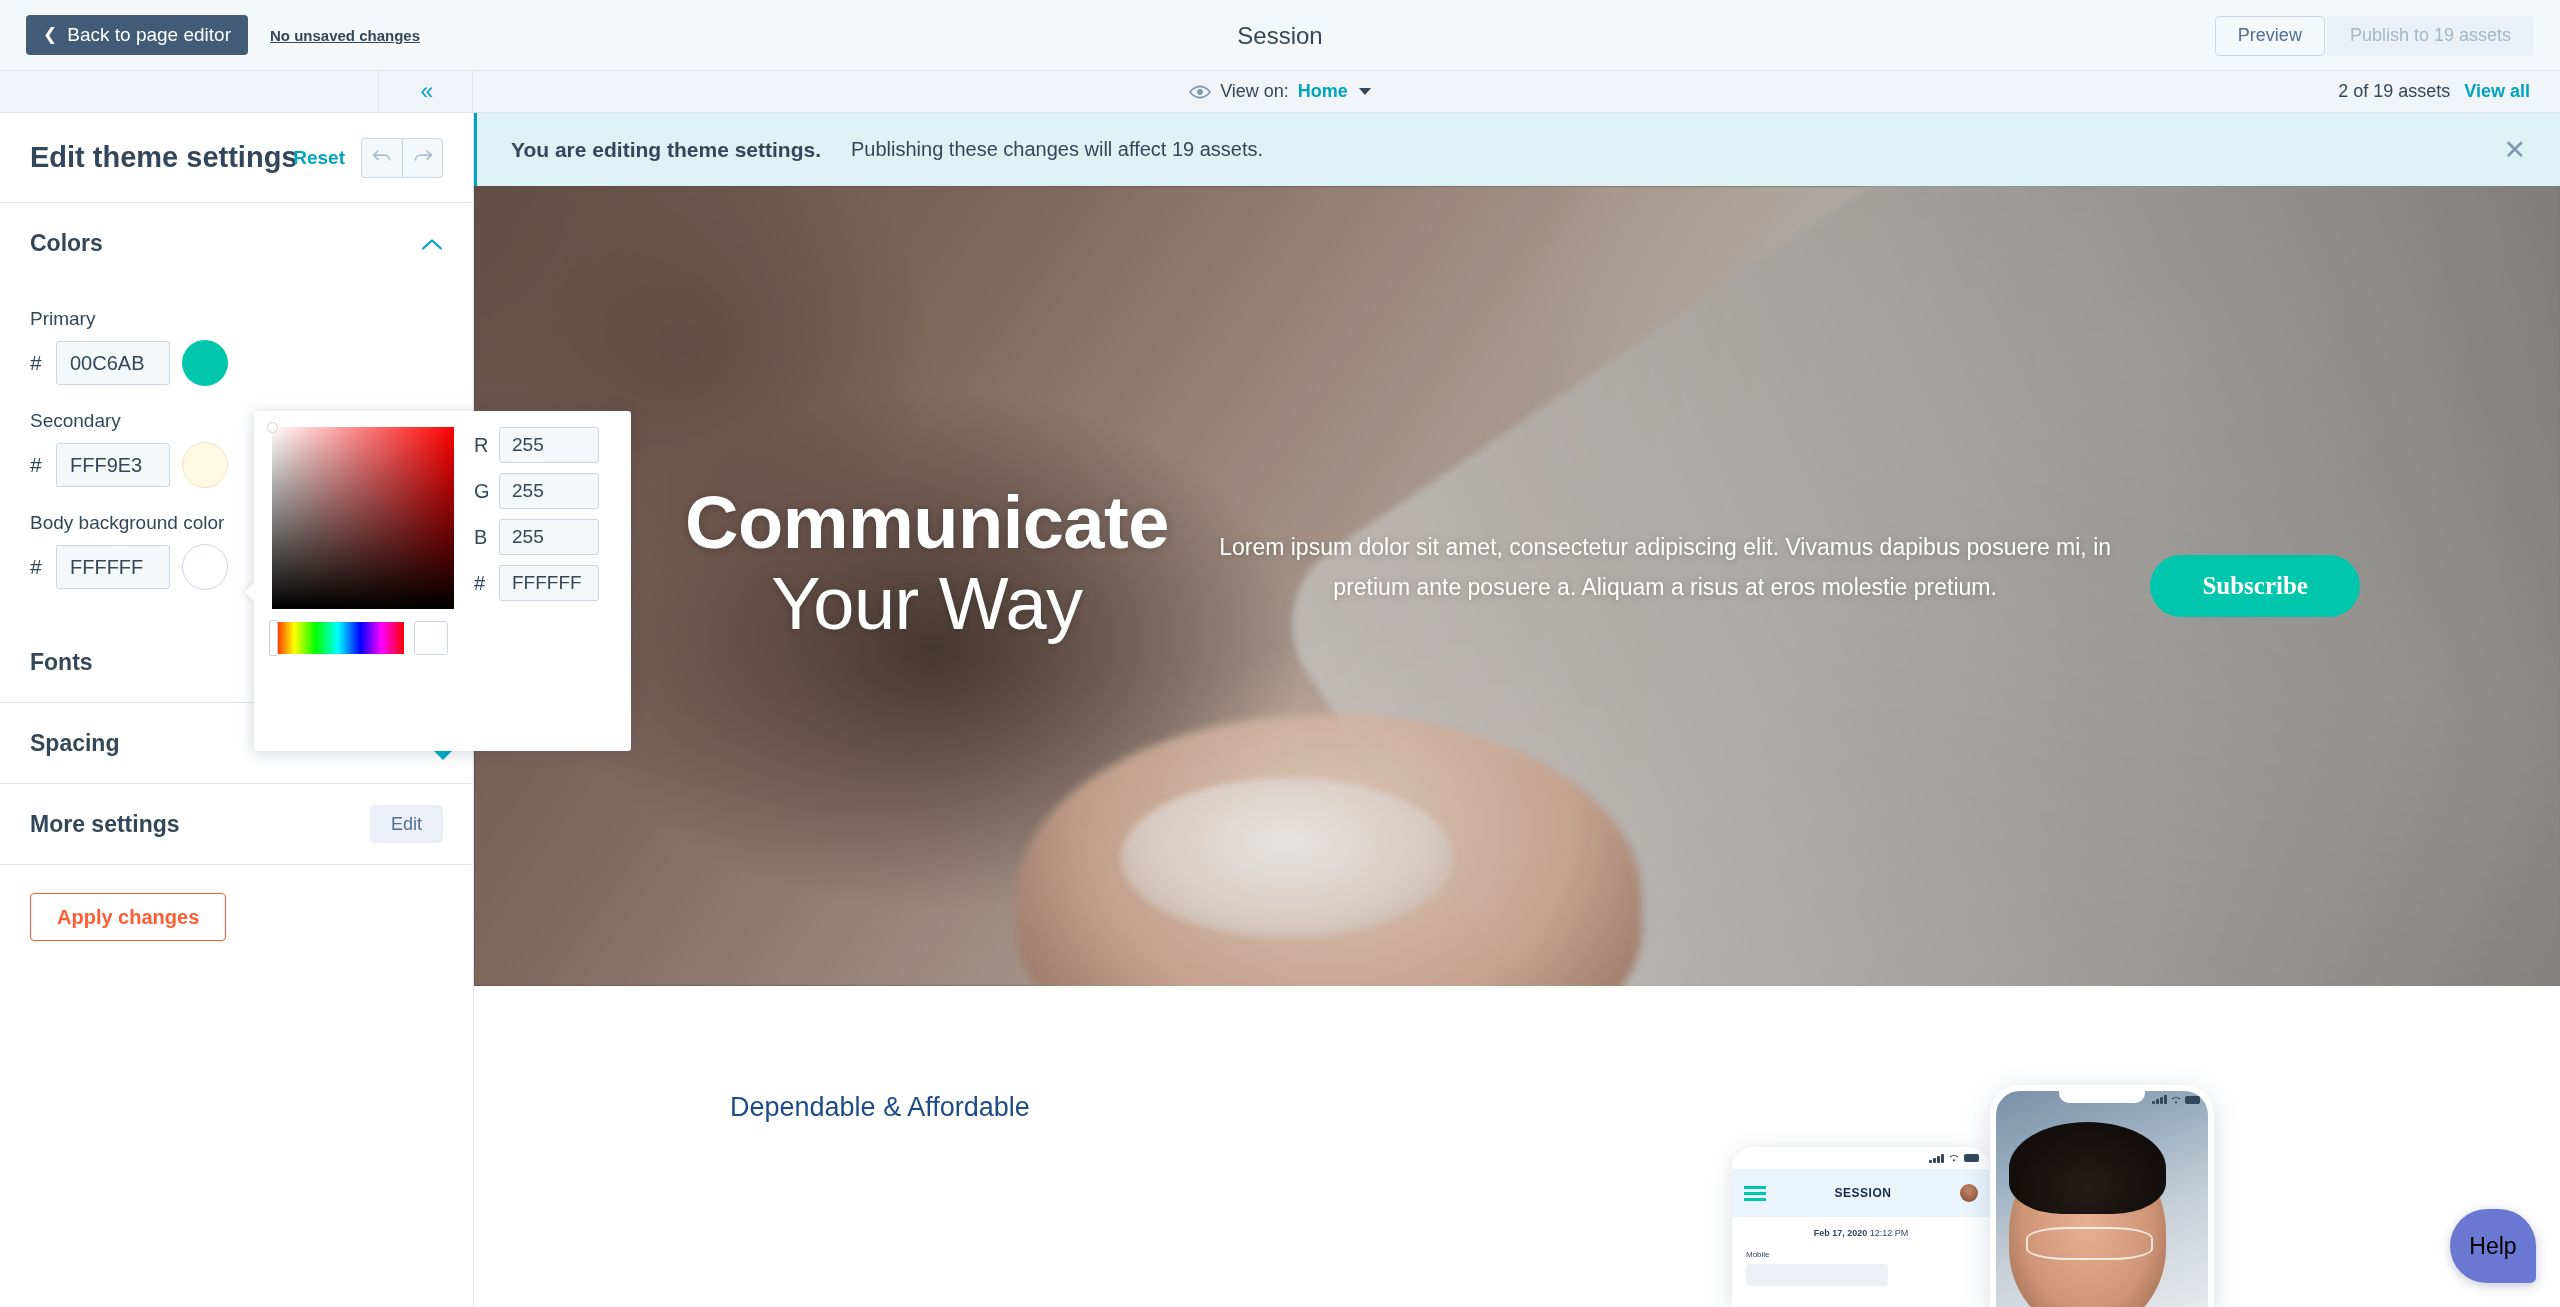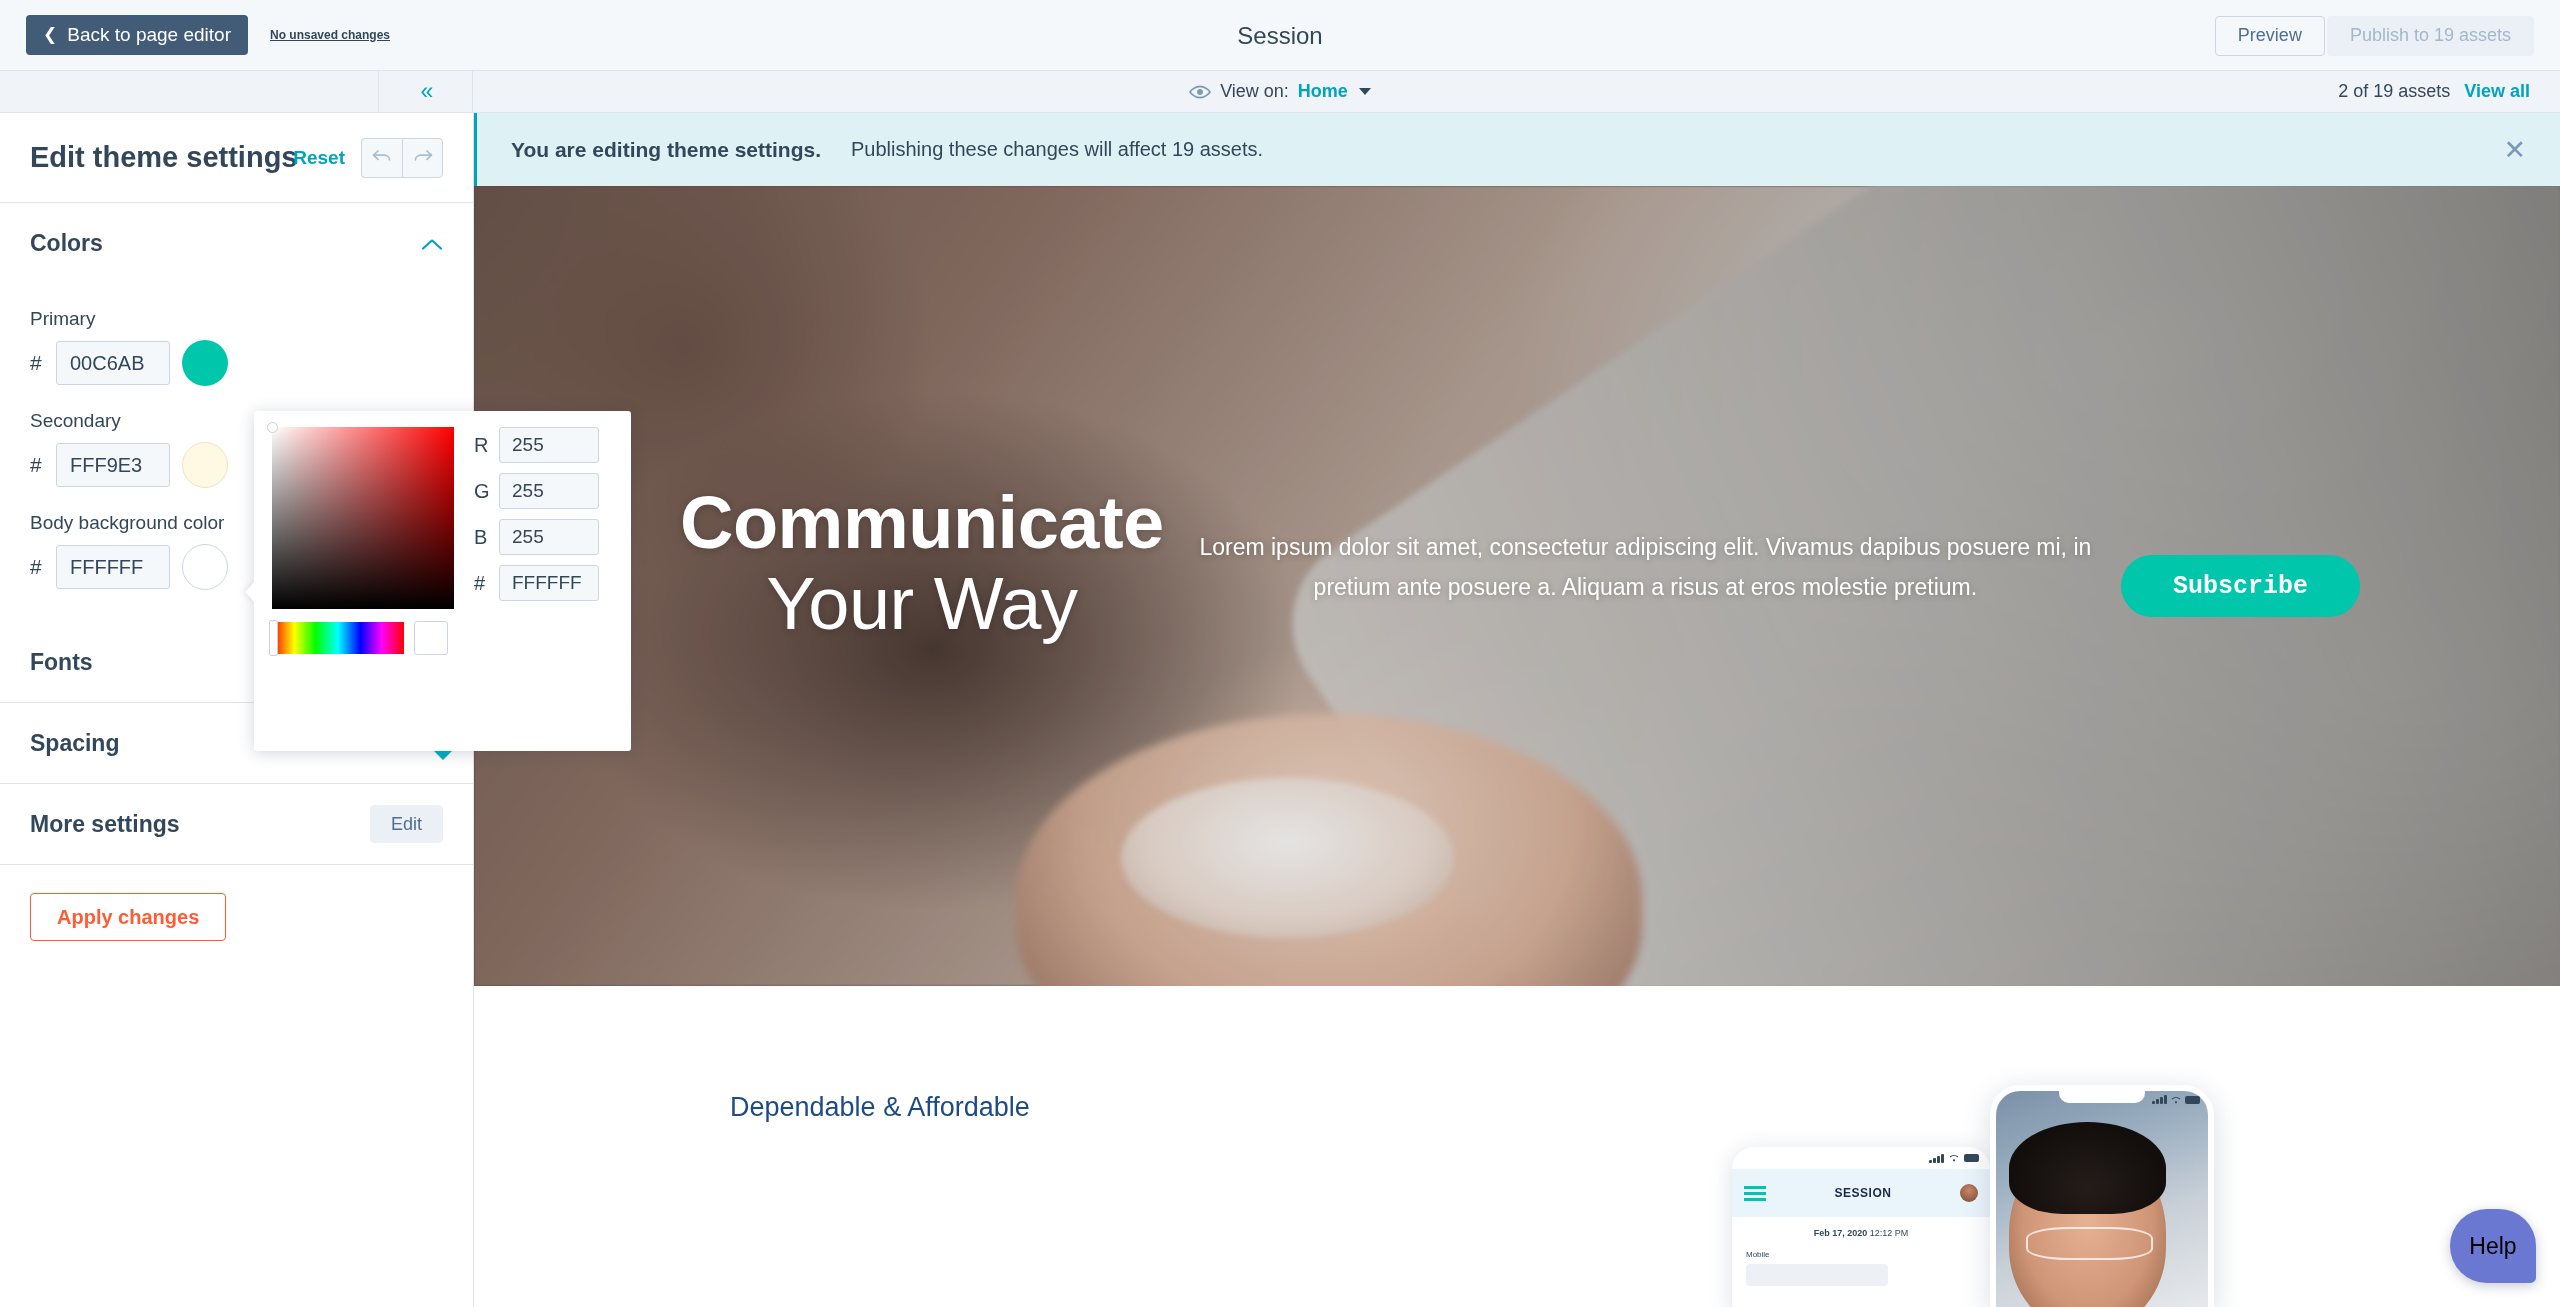--- a/index.html
+++ b/index.html
@@ -28,21 +28,21 @@
   .back-btn {
     display: inline-flex; align-items: center; gap: 10px;
     background: #425b76; color: #ffffff;
     border: none; border-radius: 4px;
     height: 40px; padding: 0 17px;
     font-size: 19px; font-family: "Liberation Sans", sans-serif;
     cursor: pointer; white-space: nowrap;
   }
   .back-btn .chev { font-size: 17px; line-height: 1; display:inline-block; margin-top:-1px; }
   .unsaved {
-    color: #33475b; font-size: 12px; font-weight: bold;
+    color: #33475b; font-size: 15px; font-weight: bold;
     text-decoration: underline; cursor: pointer; white-space: nowrap;
   }
   .topbar-title {
     position: absolute; left: 0; right: 0; top: 0;
     height: 71px; line-height: 71px; text-align: center;
     color: #33475b; font-size: 24px; pointer-events: none;
   }
   .topbar-right {
     position: absolute; right: 26px; top: 0; height: 71px;
     display: flex; align-items: center; gap: 2px;
@@ -344,21 +344,21 @@
     font-size: 23px; line-height: 1.75; color: #ffffff;
     max-width: 1000px; margin: 12px 0 50px 0;
     text-shadow: 0 1px 6px rgba(0,0,0,0.25);
   }
   .hero-cta {
     display: inline-block;
     background: #00c6ab; color: #ffffff;
     border: none; border-radius: 100px;
     height: 62px; padding: 0 52px;
     font-size: 25px; font-weight: bold; cursor: pointer;
-    font-family: Liberation Mono, monospace;
+    font-family: Liberation Serif, serif;
   }
 
   .section2 {
     position: relative;
     padding: 106px 0 0 256px;
     height: 321px;
   }
   .eyebrow { font-size: 27px; color: #1d4b86; margin: 0 0 28px 0; }
   .s2-title {
     font-size: 48px; font-weight: bold; line-height: 1.33;

